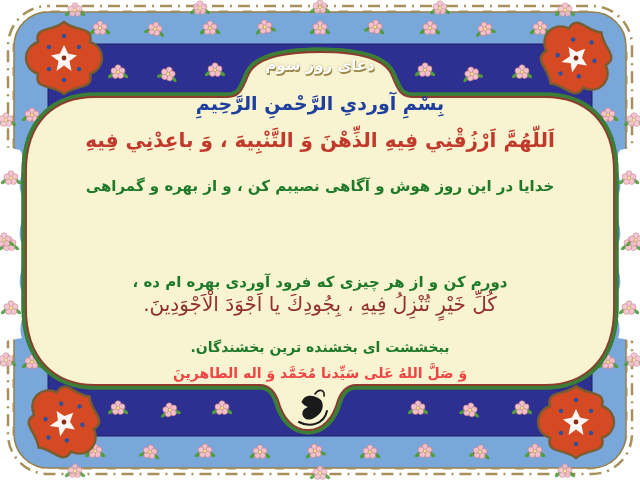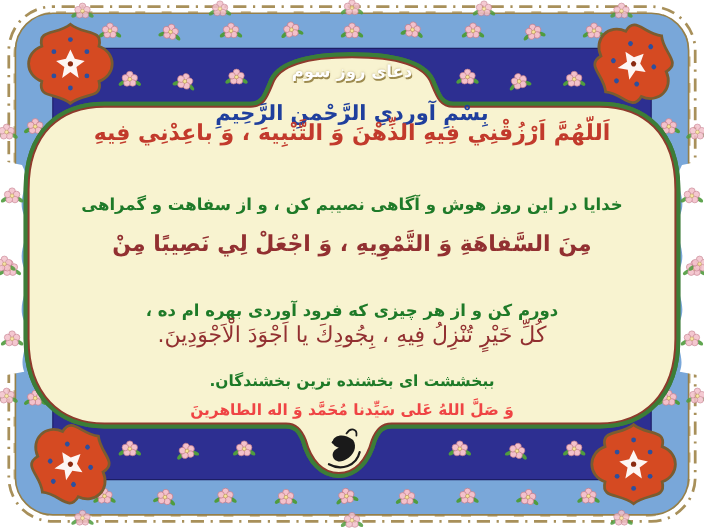--- a/index.html
+++ b/index.html
@@ -8,21 +8,21 @@
     font-family:"DejaVu Sans", sans-serif; background:#ffffff;
   }
   .stage svg.border-art { position:absolute; left:0; top:0; width:640px; height:480px; }
   .txt {
     position:absolute; left:64px; right:64px; text-align:center;
     direction:rtl; unicode-bidi:embed; white-space:nowrap; pointer-events:none;
   }
   .t-title   { top:56px;  font-size:15px; font-weight:bold; color:#ffffff;
                text-shadow:1px 2px 0 #9c8a4e, 0 0 2px rgba(140,120,60,.6); }
   .t-basmala { top:92px;  font-size:19px; font-weight:bold; color:#1f3f9d; }
-  .t-a1      { top:108px; font-size:20px; font-weight:bold; color:#c23a2c; }
+  .t-a1      { top:128px; font-size:20px; font-weight:bold; color:#c23a2c; }
   .t-p1      { top:177px; font-size:15px; font-weight:bold; color:#1e7a28; }
   .t-a2      { top:209px; font-size:20px; font-weight:bold; color:#923031; }
   .t-p2      { top:273px; font-size:15px; font-weight:bold; color:#1e7a28;text-align:center; }
   .t-a3      { top:292px; font-size:20px; font-weight:normal; color:#923031; }
   .t-p3      { top:339px; font-size:14px; font-weight:bold; color:#1e7a28; }
   .t-sal     { top:365px; font-size:14px; font-weight:bold; color:#ef4444; }
 </style>
 </head>
 <body>
 
@@ -150,19 +150,18 @@
       <path d="M26,4 C12,-7 0,7 13,11 C2,15 9,28 19,22 C27,18 30,10 26,4 Z" fill="#1a1a1a"></path>
       <path d="M4,26 C15,32 29,28 32,15" stroke="#1a1a1a" stroke-width="2" fill="none" stroke-linecap="round"></path>
       <path d="M20,-2 C24,-8 30,-6 29,0" stroke="#1a1a1a" stroke-width="1.6" fill="none" stroke-linecap="round"></path>
       <circle cx="8" cy="6" r="1.4" fill="#1a1a1a"></circle>
     </g>
   </svg>
 
   <div class="txt t-title" lang="fa">دعای روز سوم</div>
   <div class="txt t-basmala" lang="ar">بِسْمِ آوردیِ الرَّحْمنِ الرَّحِيمِ</div>
   <div class="txt t-a1" lang="ar">اَللّهُمَّ اَرْزُقْنِي فِيهِ الذِّهْنَ وَ التَّنْبِيهَ ، وَ باعِدْنِي فِيهِ</div>
-  <div class="txt t-p1" lang="fa">خدایا در این روز هوش و آگاهی نصیبم کن ، و از سفاهت و گمراهی</div>
-  <div class="txt t-a2" lang="ar">مِنَ السَّفاهَةِ وَ التَّمْوِيهِ ، وَ اجْعَلْ لِي نَصِيبًا مِنْ</div>
+  <div class="txt t-p1" lang="fa">خدایا در این روز هوش و آگاهی نصیبم کن ، و از بهره و گمراهی</div>
   <div class="txt t-p2" lang="fa">دورم کن و از هر چیزی که فرود آوردی بهره ام ده ،</div>
   <div class="txt t-a3" lang="ar">كُلِّ خَيْرٍ تُنْزِلُ فِيهِ ، بِجُودِكَ يا اَجْوَدَ الْاَجْوَدِينَ.</div>
   <div class="txt t-p3" lang="fa">ببخششت ای بخشنده ترین بخشندگان.</div>
   <div class="txt t-sal" lang="ar">وَ صَلَّ اللهُ عَلی سَیِّدنا مُحَمَّد وَ اله الطاهرینَ</div>
 </div>
 
 </body></html>

